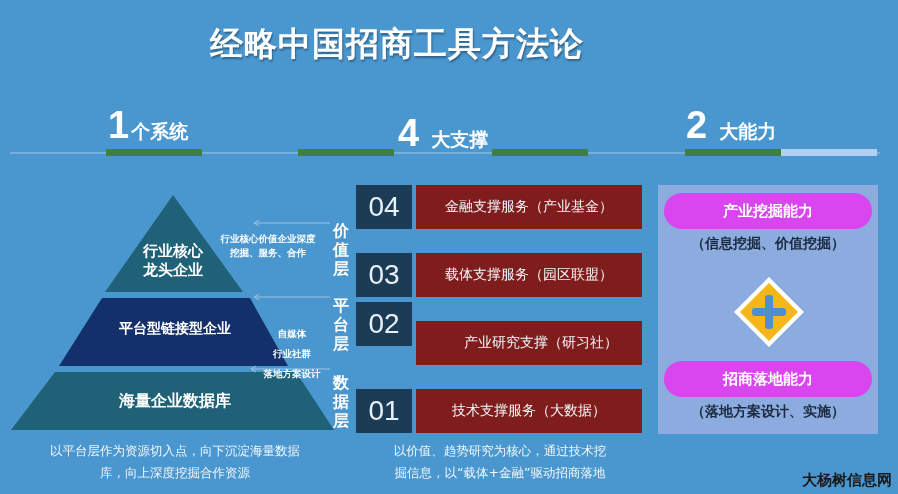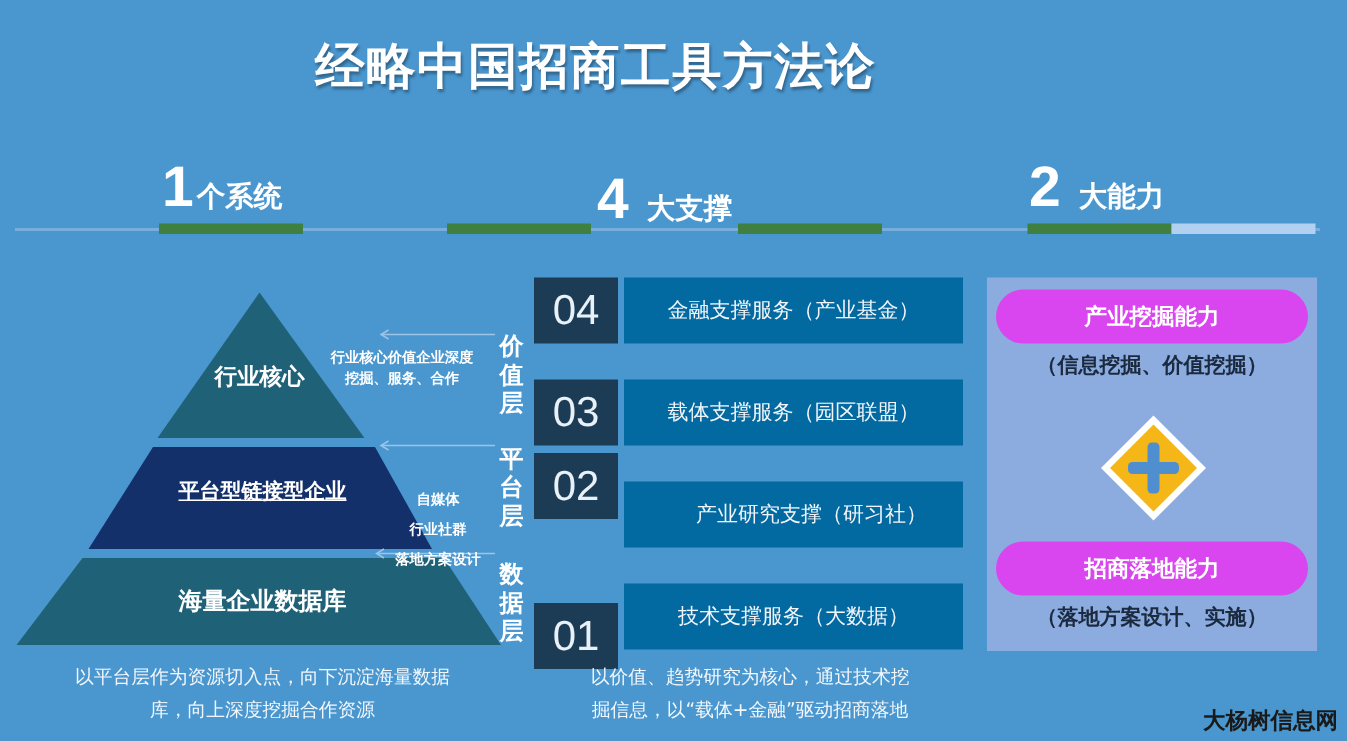--- a/index.html
+++ b/index.html
@@ -33,21 +33,21 @@
   .vlabel { font-size: 16px; font-weight: bold; line-height: 19px; width: 20px; text-align: center; }
   .caption { font-size: 12.5px; text-align: center; line-height: 22px; color: #f2f7fc; }
 
   
   .num-box {
     left: 356px; width: 56px; height: 44px; background: #1c3b55;
     font-family: "Liberation Sans", sans-serif; font-size: 28px; font-weight: 300;
     display: flex; align-items: center; justify-content: center; color: #e9f1f8;
   }
   .txt-box {
-    left: 416px; width: 226px; height: 44px; background: #0369a1;
+    left: 416px; width: 226px; height: 44px; background: #7f1d1d;
     font-size: 14px; display: flex; align-items: center; justify-content: center; color: #f2f6fa;
   }
 
   
   .cap-panel { left: 658px; top: 185px; width: 220px; height: 249px; background: #8cace0; }
   .cap-pill {
     left: 664px; width: 208px; height: 36px; border-radius: 18px; background: #d946ef;
     font-size: 15px; font-weight: bold; display: flex; align-items: center; justify-content: center;
   }
   .cap-sub { left: 658px; width: 220px; text-align: center; font-size: 14px; font-weight: bold; color: #1b2a3f; }
@@ -89,22 +89,23 @@
     <polyline points="259,40 254,43 259,46"></polyline>
     <line x1="255" y1="117" x2="330" y2="117"></line>
     <polyline points="259,114 254,117 259,120"></polyline>
     <line x1="252" y1="189" x2="330" y2="189"></line>
     <polyline points="256,186 251,189 256,192"></polyline>
   </g>
 </svg>
 
 <div class="abs pyr-label" style="left:123px; top:242px; width:100px; font-size:15px;">
   <div>行业核心</div>
+  <div>龙头企业</div>
 </div>
-<div class="abs pyr-label" style="left:80px; top:320px; width:190px; font-size:14px; text-decoration:underline;">平台型链接型企业</div>
+<div class="abs pyr-label" style="left:80px; top:320px; width:190px; font-size:14px; ">平台型链接型企业</div>
 <div class="abs pyr-label" style="left:60px; top:391px; width:230px; font-size:16px;">海量企业数据库</div>
 
 <div class="abs note" style="left:208px; top:232px; width:120px;">
   <div>行业核心价值企业深度</div>
   <div>挖掘、服务、合作</div>
 </div>
 <div class="abs note" style="left:252px; top:303px; width:80px; line-height:20px;margin-top:21px;">
   <div>自媒体</div>
   <div>行业社群</div>
   <div>落地方案设计</div>
@@ -118,21 +119,21 @@
   <div>以平台层作为资源切入点，向下沉淀海量数据</div>
   <div>库，向上深度挖掘合作资源</div>
 </div>
 
 <div class="abs num-box" style="top:185px;">04</div>
 <div class="abs txt-box" style="top:185px;">金融支撑服务（产业基金）</div>
 <div class="abs num-box" style="top:253px;">03</div>
 <div class="abs txt-box" style="top:253px;">载体支撑服务（园区联盟）</div>
 <div class="abs num-box" style="top:302px;">02</div>
 <div class="abs txt-box" style="top:321px;padding-left:24px;">产业研究支撑（研习社）</div>
-<div class="abs num-box" style="top:389px;margin-top:13px;">01</div>
+<div class="abs num-box" style="top:389px;">01</div>
 <div class="abs txt-box" style="top:389px;">技术支撑服务（大数据）</div>
 
 <div class="abs caption" style="left:350px; top:440px; width:300px;">
   <div>以价值、趋势研究为核心，通过技术挖</div>
   <div>掘信息，以“载体+金融”驱动招商落地</div>
 </div>
 
 <div class="abs cap-panel"></div>
 <div class="abs cap-pill" style="top:193px;">产业挖掘能力</div>
 <div class="abs cap-sub" style="top:235px;">（信息挖掘、价值挖掘）</div>

